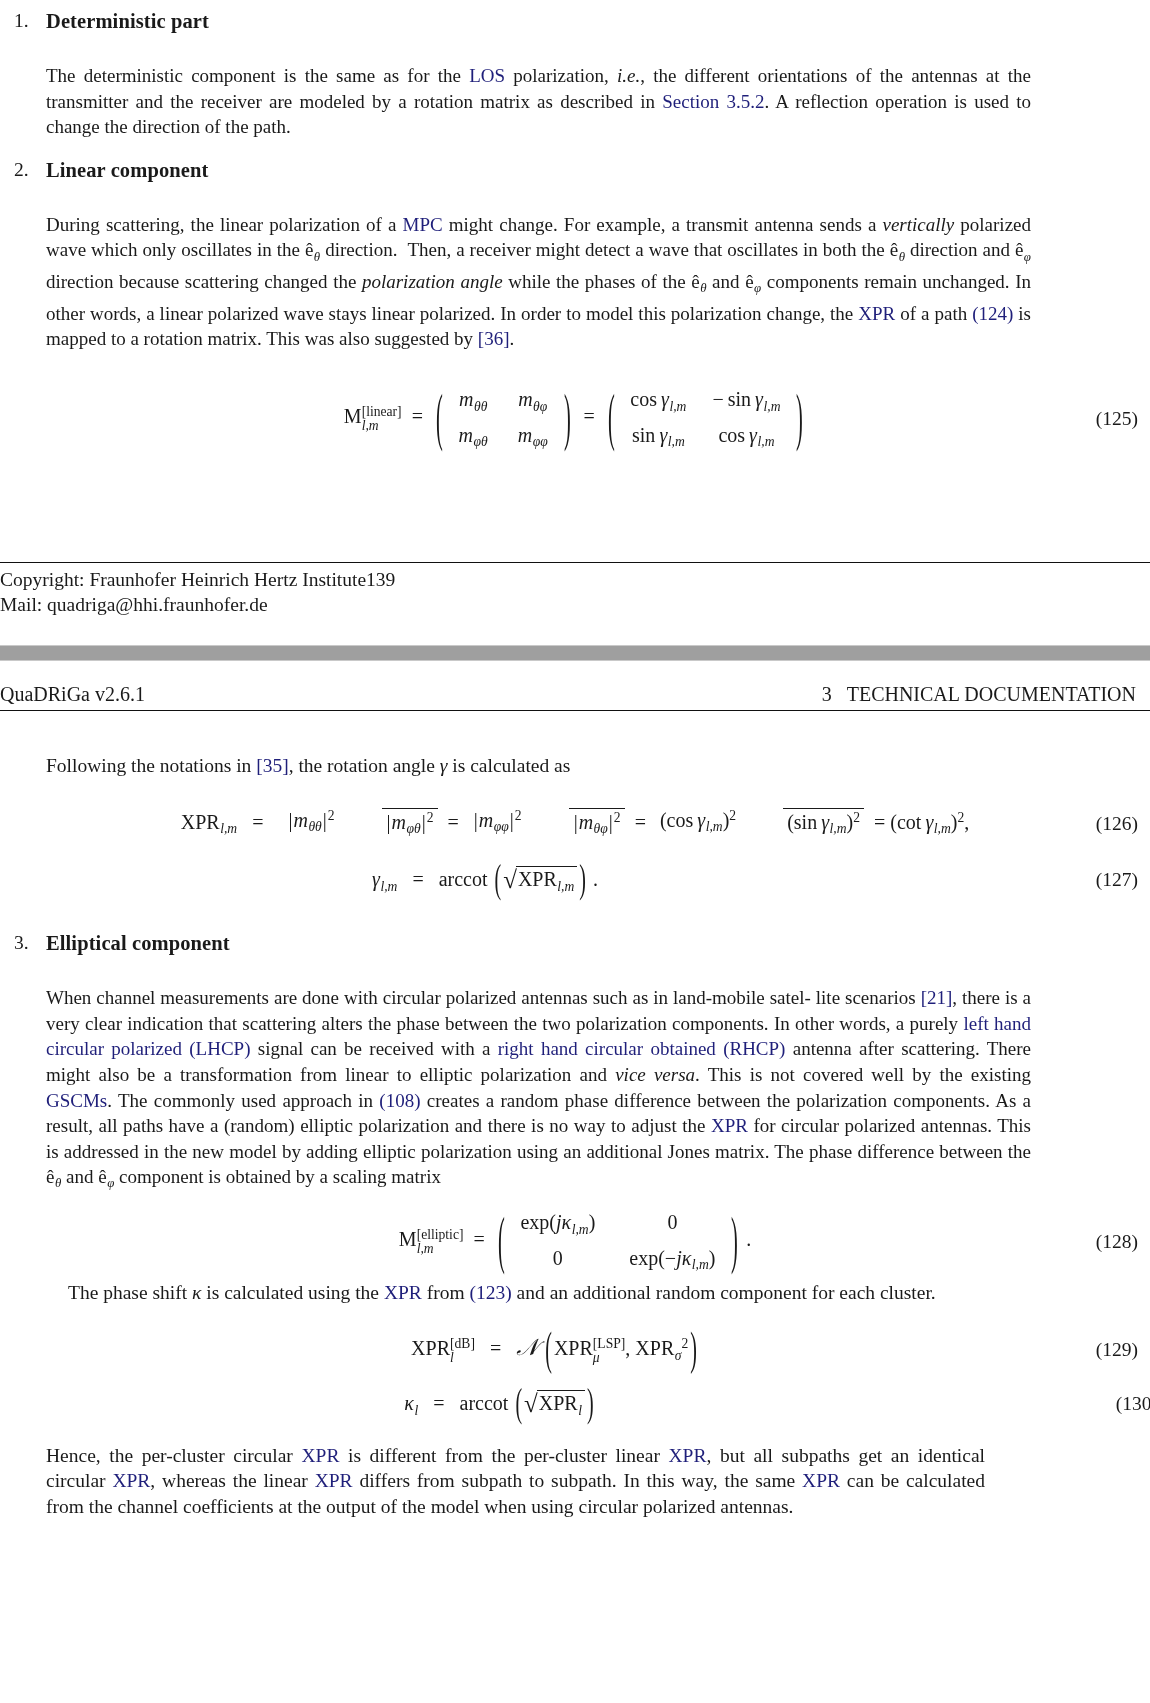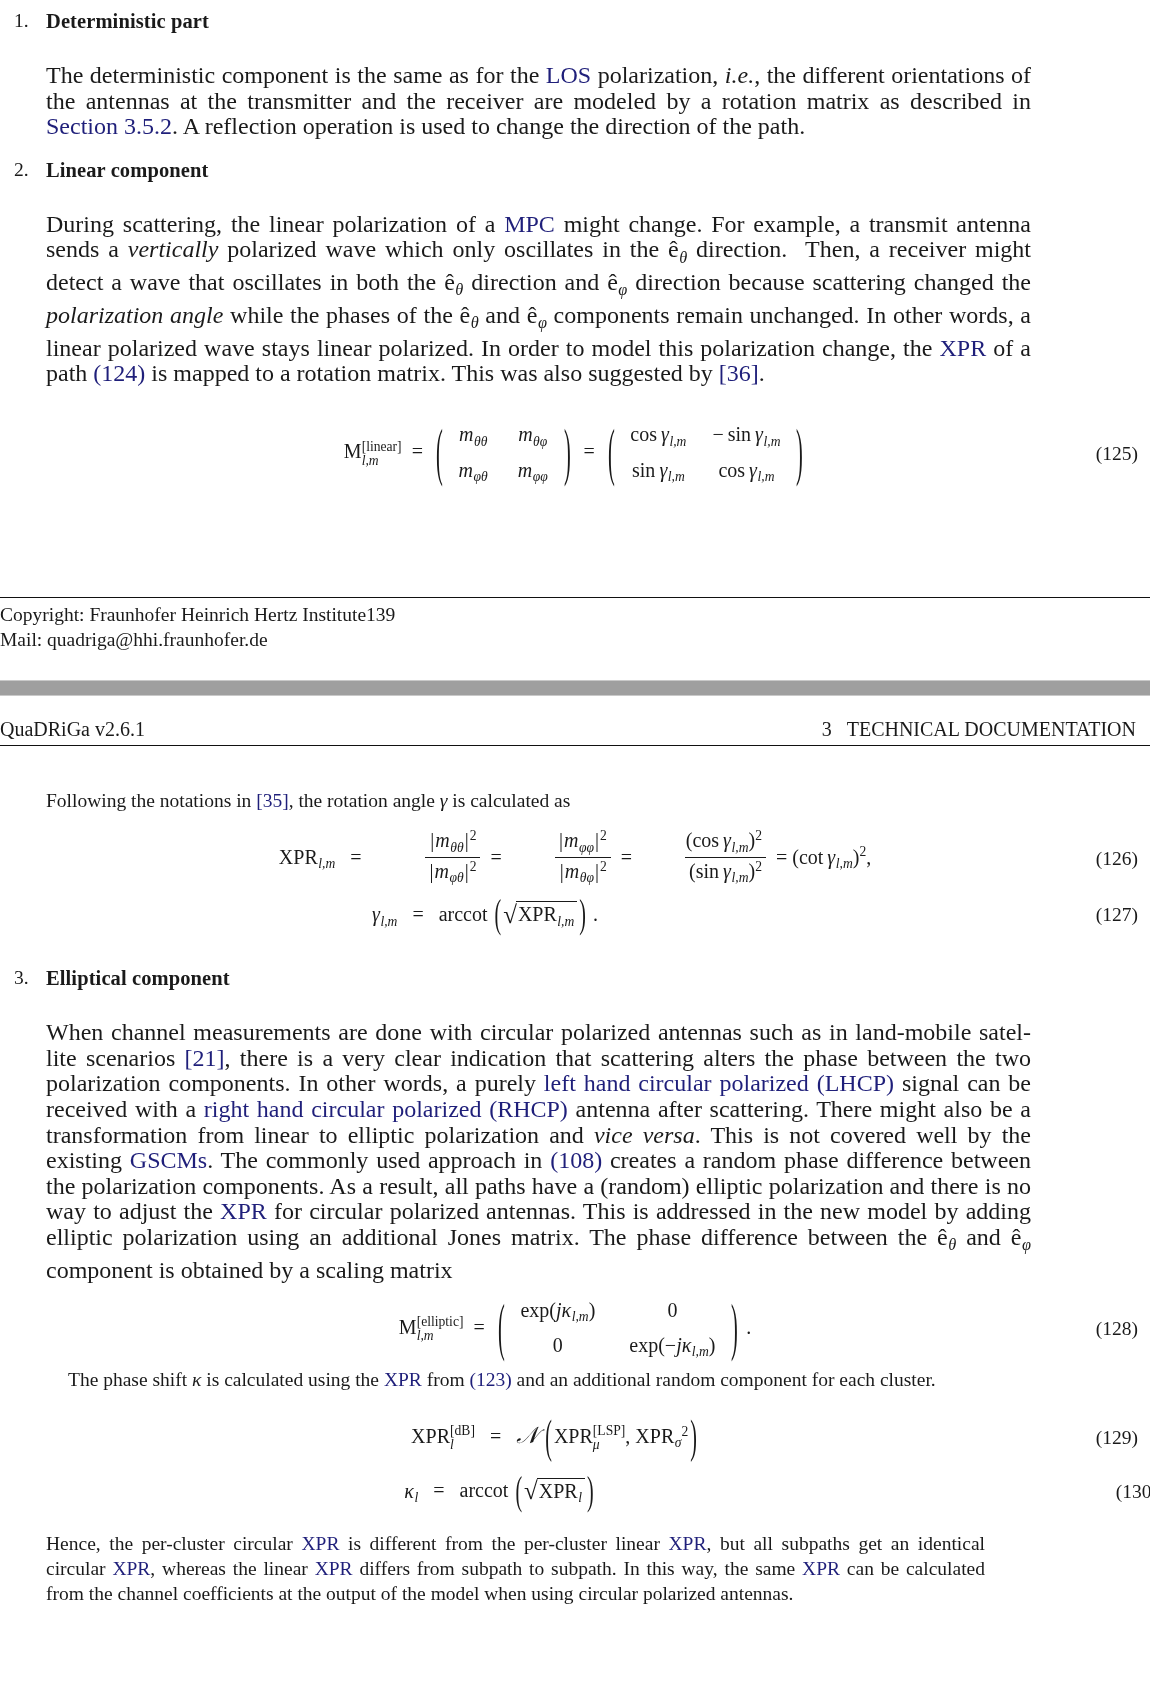--- a/index.html
+++ b/index.html
@@ -40,21 +40,21 @@
     line-height: 25.2px;
   }
   .enum-title {
     font-weight: bold;
     font-size: 20.5px;
     line-height: 26px;
     margin-bottom: 1px;
     letter-spacing: .1px;
   }
   .enum-body {
-    font-size: 24px;
+    font-size: 19px;
     line-height: 25.6px;
     text-align: justify;
     margin-top: 29px;
   }
 
   
   .eqrow {
     position: relative;
     display: flex;
     justify-content: center;
@@ -127,23 +127,23 @@
     vertical-align: middle;
     text-align: center;
     row-gap: 9px;
     column-gap: 30px;
     padding: 0 8px;
   }
   .matrix.c2 { grid-template-columns: auto auto; }
 
   .frac {
     display: inline-flex;
-    flex-direction: column;
+    flex-direction: row;
     vertical-align: middle;
-    text-align: right;
+    text-align: left;
     margin: 0 5px;
     transform: translateY(-0.1em);
   }
   .frac .num { padding: 0 4px 1px 4px; }
   .frac .den { padding: 1px 4px 0 4px; border-top: 1.2px solid #1a1a1a; margin-left: 43px; }
 
   .sqrt {
     display: inline-block;
     border-top: 1.2px solid #1a1a1a;
     padding: 1px 3px 0 2px;
@@ -312,21 +312,21 @@
 
   <div style="height:26px;"></div>
 
   <div class="enum-item">
     <span class="enum-num">3.</span>
     <div class="enum-title">Elliptical component</div>
     <div class="enum-body" style="width:985px;">
       When channel measurements are done with circular polarized antennas such as in land-mobile satel-
       lite scenarios <span class="lnk">[21]</span>, there is a very clear indication that scattering alters the phase between the two
       polarization components. In other words, a purely <span class="lnk">left hand circular polarized (LHCP)</span> signal can be
-      received with a <span class="lnk">right hand circular polarized (RHCP)</span> antenna after scattering. There might also be
+      received with a <span class="lnk">right hand circular obtained (RHCP)</span> antenna after scattering. There might also be
       a transformation from linear to elliptic polarization and <span class="it">vice versa</span>. This is not covered well by the
       existing <span class="lnk">GSCMs</span>. The commonly used approach in <span class="lnk">(108)</span> creates a random phase difference between
       the polarization components. As a result, all paths have a (random) elliptic polarization and there
       is no way to adjust the <span class="lnk">XPR</span> for circular polarized antennas. This is addressed in the new model by
       adding elliptic polarization using an additional Jones matrix. The phase difference between the ê<span class="sub">θ</span> and
       ê<span class="sub">φ</span> component is obtained by a scaling matrix
     </div>
   </div>
 
   <div class="eqrow" style="height:76px; margin-top:8px;">

